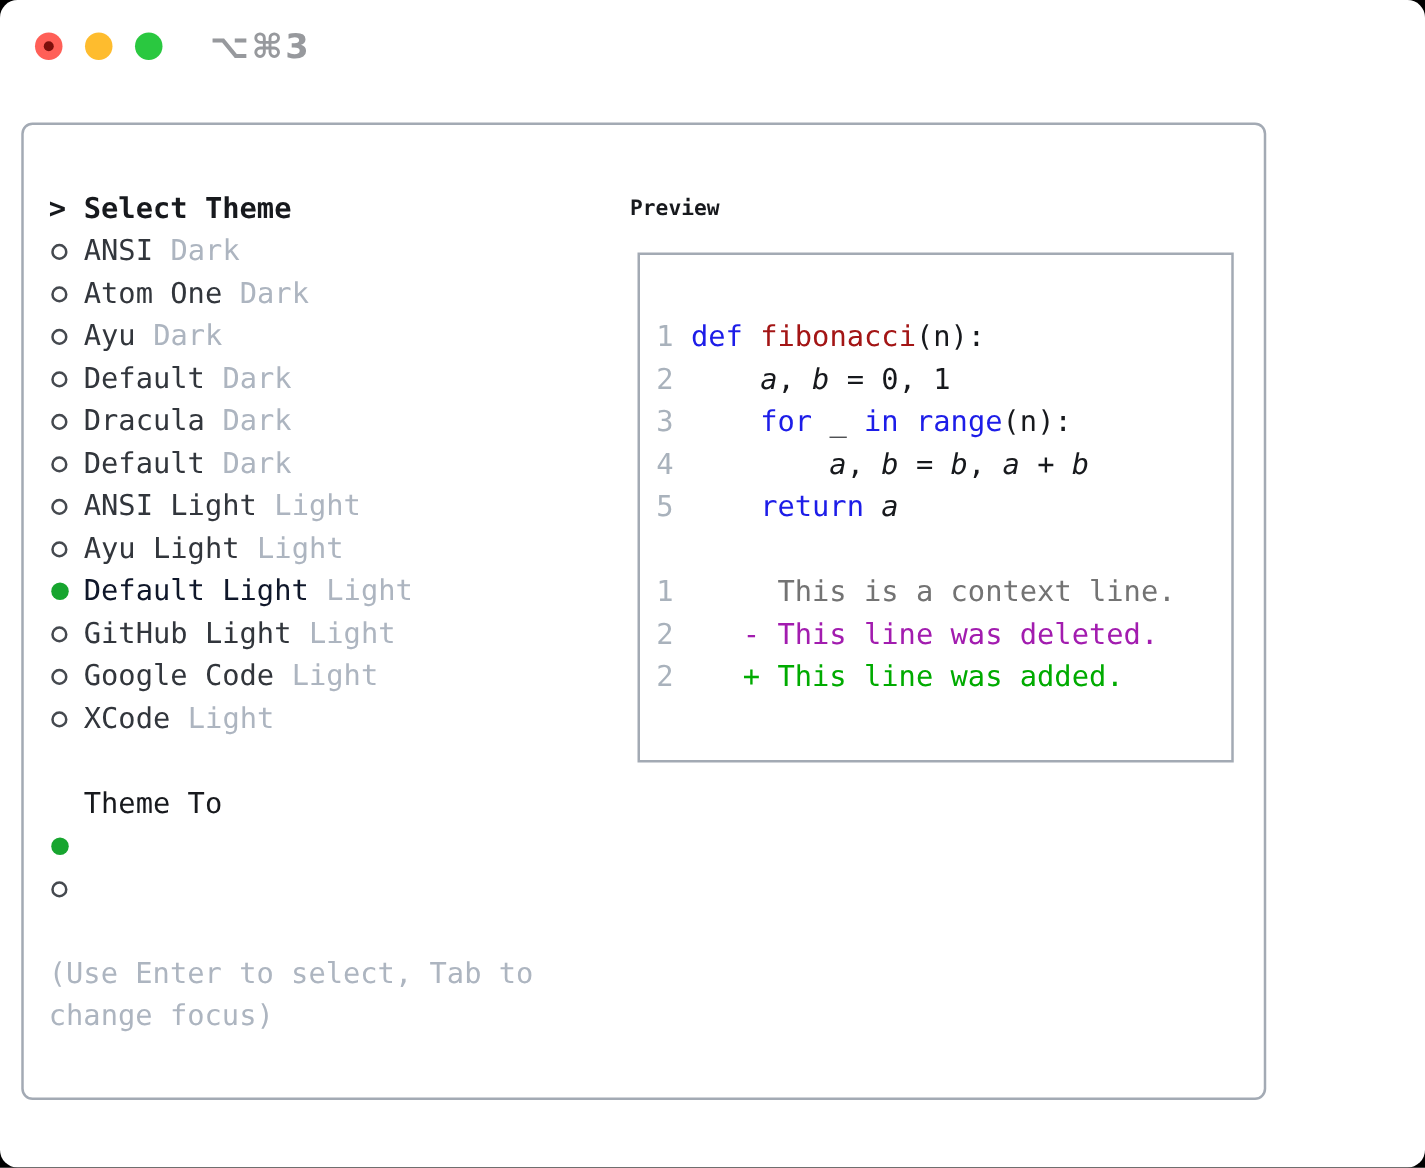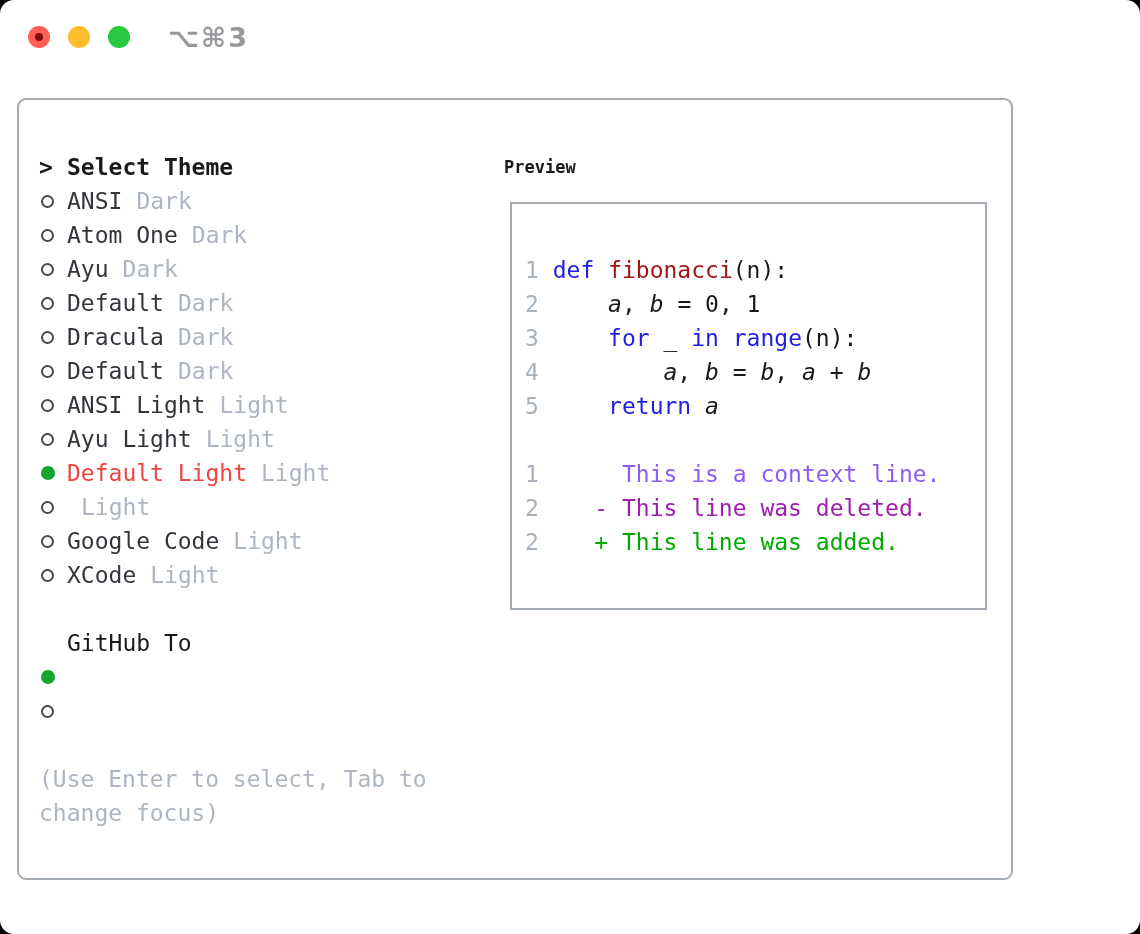--- a/index.html
+++ b/index.html
@@ -21,21 +21,21 @@
   
   .leftcol{position:absolute;left:20px;top:50px;width:440px;}
   .row{height:34px;display:flex;align-items:center;font-size:23px;color:#32363c;white-space:pre;}
   .row .marker{width:28px;flex:0 0 28px;display:flex;align-items:center;}
   .row.header .marker{color:#17191d;font-weight:bold;}
   .row.header .name{font-weight:bold;color:#17191d;}
   .row.subheader .name{color:#17191d;}
   .circle{width:13px;height:13px;border-radius:50%;box-sizing:border-box;border:2px solid #45494f;margin-left:2px;}
   .circle.filled{border:none;background:#17a52f;width:14px;height:14px;}
   .row .tag{color:#adb5c0;margin-left:14px;}
-  .row.selected .name{color:#ef4444;text-align:right;}
+  .row.selected .name{color:#0f172a;text-align:right;}
   .spacer{height:34px;}
   .hint{font-size:23px;line-height:34px;color:#adb5c0;white-space:pre-wrap;width:420px;}
 
   
   .preview-header{position:absolute;left:485px;top:50px;height:34px;display:flex;align-items:center;font-size:17px;font-weight:bold;color:#17191d;}
   .preview-box{position:absolute;left:491px;top:102px;width:477px;height:408px;border:2px solid #a3aab4;box-sizing:border-box;background:#fff;overflow:hidden;}
   .code{margin:0;padding:49px 0 0 13px;font-family:"DejaVu Sans Mono",monospace;font-size:23px;line-height:34px;white-space:pre;}
 </style>
 </head>
 <body>
@@ -56,43 +56,43 @@
       <div id="theme-list">
           <div class="row"><span class="marker"><span class="circle"></span></span><span class="name">ANSI</span><span class="tag">Dark</span></div>
           <div class="row"><span class="marker"><span class="circle"></span></span><span class="name">Atom One</span><span class="tag">Dark</span></div>
           <div class="row"><span class="marker"><span class="circle"></span></span><span class="name">Ayu</span><span class="tag">Dark</span></div>
           <div class="row"><span class="marker"><span class="circle"></span></span><span class="name">Default</span><span class="tag">Dark</span></div>
           <div class="row"><span class="marker"><span class="circle"></span></span><span class="name">Dracula</span><span class="tag">Dark</span></div>
           <div class="row"><span class="marker"><span class="circle"></span></span><span class="name">Default</span><span class="tag">Dark</span></div>
           <div class="row"><span class="marker"><span class="circle"></span></span><span class="name">ANSI Light</span><span class="tag">Light</span></div>
           <div class="row"><span class="marker"><span class="circle"></span></span><span class="name">Ayu Light</span><span class="tag">Light</span></div>
           <div class="row selected"><span class="marker"><span class="circle filled"></span></span><span class="name">Default Light</span><span class="tag">Light</span></div>
-          <div class="row"><span class="marker"><span class="circle"></span></span><span class="tag">Light</span></div>
+          <div class="row"><span class="marker"><span class="circle"></span></span><span class="name">GitHub Light</span><span class="tag">Light</span></div>
           <div class="row"><span class="marker"><span class="circle"></span></span><span class="name">Google Code</span><span class="tag">Light</span></div>
           <div class="row"><span class="marker"><span class="circle"></span></span><span class="name">XCode</span><span class="tag">Light</span></div>
         </div>
       <div class="spacer"></div>
       <div class="row subheader">
-        <span class="marker"></span><span class="name">GitHub To</span>
+        <span class="marker"></span><span class="name">Theme To</span>
       </div>
       <div id="apply-list">
           <div class="row selected"><span class="marker"><span class="circle filled"></span></span></div>
           <div class="row"><span class="marker"><span class="circle"></span></span></div>
         </div>
       <div class="spacer"></div>
       <div class="hint">(Use Enter to select, Tab to change focus)</div>
     </div>
 
     <div class="preview-header">Preview</div>
     <div class="preview-box">
       <pre class="code" id="preview-code"><span><span style="color: rgb(169, 178, 188);">1</span><span style="color: rgb(23, 25, 29);"> </span><span style="color: rgb(29, 29, 232);">def</span><span style="color: rgb(23, 25, 29);"> </span><span style="color: rgb(163, 21, 21);">fibonacci</span><span style="color: rgb(23, 25, 29);">(n):</span></span>
 <span><span style="color: rgb(169, 178, 188);">2</span><span style="color: rgb(23, 25, 29);">     </span><span style="color: rgb(23, 25, 29); font-style: italic;">a</span><span style="color: rgb(23, 25, 29);">, </span><span style="color: rgb(23, 25, 29); font-style: italic;">b</span><span style="color: rgb(23, 25, 29);"> = 0, 1</span></span>
 <span><span style="color: rgb(169, 178, 188);">3</span><span style="color: rgb(23, 25, 29);">     </span><span style="color: rgb(29, 29, 232);">for</span><span style="color: rgb(23, 25, 29);"> _ </span><span style="color: rgb(29, 29, 232);">in</span><span style="color: rgb(23, 25, 29);"> </span><span style="color: rgb(29, 29, 232);">range</span><span style="color: rgb(23, 25, 29);">(n):</span></span>
 <span><span style="color: rgb(169, 178, 188);">4</span><span style="color: rgb(23, 25, 29);">         </span><span style="color: rgb(23, 25, 29); font-style: italic;">a</span><span style="color: rgb(23, 25, 29);">, </span><span style="color: rgb(23, 25, 29); font-style: italic;">b</span><span style="color: rgb(23, 25, 29);"> = </span><span style="color: rgb(23, 25, 29); font-style: italic;">b</span><span style="color: rgb(23, 25, 29);">, </span><span style="color: rgb(23, 25, 29); font-style: italic;">a</span><span style="color: rgb(23, 25, 29);"> + </span><span style="color: rgb(23, 25, 29); font-style: italic;">b</span></span>
 <span><span style="color: rgb(169, 178, 188);">5</span><span style="color: rgb(23, 25, 29);">     </span><span style="color: rgb(29, 29, 232); margin-top: 27px;">return</span><span style="color: rgb(23, 25, 29);"> </span><span style="color: rgb(23, 25, 29); font-style: italic;">a</span></span>
 <span></span>
-<span><span style="color: rgb(169, 178, 188);">1</span><span style="color: rgb(23, 25, 29);">      </span><span style="color: #8b5cf6; margin-top: 27px;">This is a context line.</span></span>
+<span><span style="color: rgb(169, 178, 188);">1</span><span style="color: rgb(23, 25, 29);">      </span><span style="color: #737373; margin-top: 27px;">This is a context line.</span></span>
 <span><span style="color: rgb(169, 178, 188);">2</span><span style="color: rgb(23, 25, 29);">    </span><span style="color: #a21caf;">- This line was deleted.</span></span>
 <span><span style="color: rgb(169, 178, 188);">2</span><span style="color: rgb(23, 25, 29);">    </span><span style="color: rgb(0, 171, 0);">+ This line was added.</span></span>
 </pre>
     </div>
   </div>
 </div>
 
 </body></html>

